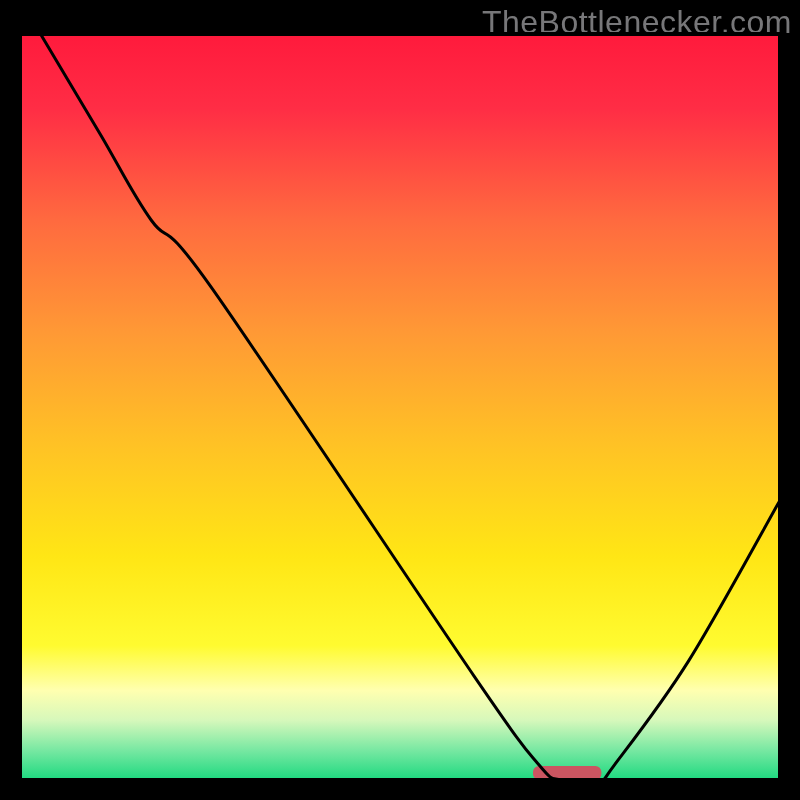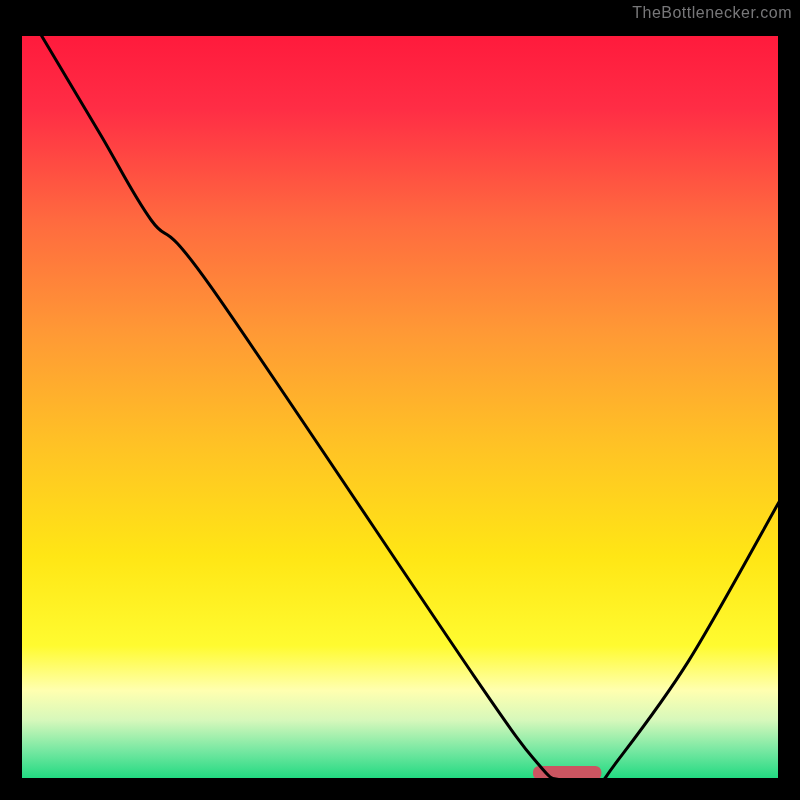--- a/index.html
+++ b/index.html
@@ -15,21 +15,21 @@
     position: relative;
     width: 800px;
     height: 800px;
     background: #000;
   }
   .watermark {
     position: absolute;
     top: 4px;
     right: 8px;
     color: #777779;
-    font-size: 16px;
+    font-size: 32px;
     font-weight: 500;
     letter-spacing: 0.5px;
   }
   svg {
     position: absolute;
     top: 0;
     left: 0;
   }
 </style>
 </head>

